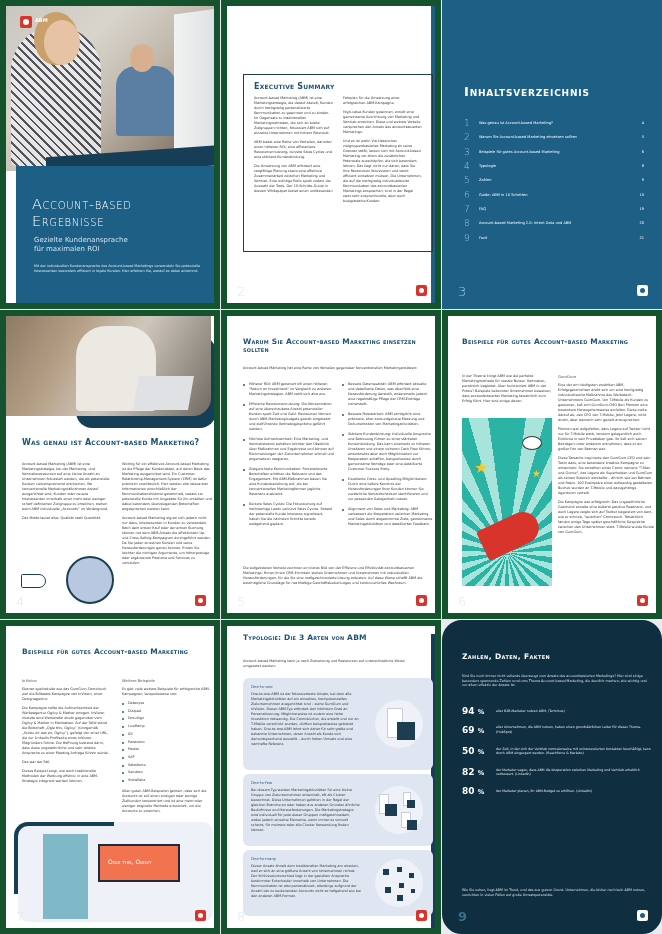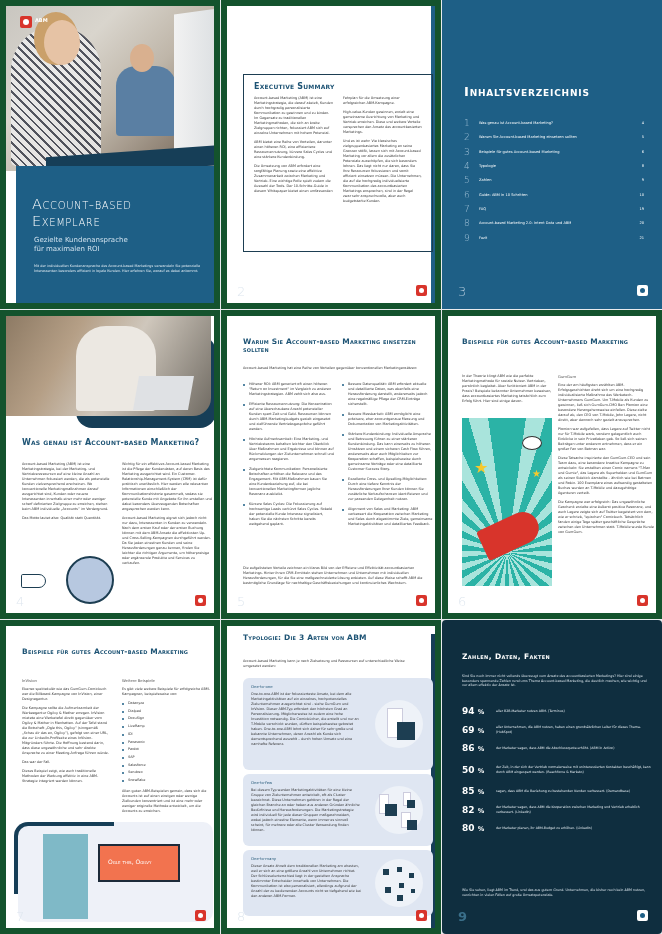--- a/index.html
+++ b/index.html
@@ -7,21 +7,21 @@
   body { font-family: "DejaVu Sans", sans-serif; color: #222; position: relative; }
   .page { position: absolute; background: #fff; overflow: hidden; border: 6px solid #14532d; }
   .p1 { left: 0; top: 0; width: 220px; height: 309px; padding-left: 32px; }
   .p2 { left: 221px; top: 0; width: 220px; height: 309px; }
   .p3 { left: 442px; top: 0; width: 220px; height: 309px; background: #1e5f86; border-color: #1e5f86; }
   .p4 { left: 0; top: 310px; width: 220px; height: 309px; }
   .p5 { left: 221px; top: 310px; width: 220px; height: 309px; }
   .p6 { left: 442px; top: 310px; width: 220px; height: 309px; }
   .p7 { left: 0; top: 620px; width: 220px; height: 314px; }
   .p8 { left: 221px; top: 620px; width: 220px; height: 314px; }
-  .p9 { left: 442px; top: 620px; width: 220px; height: 314px; background: #0f2e3f; border-radius: 4px; border-color: #0f2e3f; padding-left: 15px; }
+  .p9 { left: 442px; top: 620px; width: 220px; height: 314px; background: #0f2e3f; border-radius: 20px; border-color: #0f2e3f; padding-left: 15px; }
 
   .pagenum { position: absolute; left: 10px; bottom: 4px; font-family: "DejaVu Sans", sans-serif; font-size: 13px; color: #dfe7ef; font-weight: 300; }
   .p3 .pagenum { color: #a9c3d6; }
   .p9 .pagenum { color: #3a6f8a; font-weight: bold; }
   .logo-mark { position: absolute; right: 8px; bottom: 7px; width: 11px; height: 11px; background: #d8342b; border-radius: 2px; }
   .logo-mark::after { content: ""; position: absolute; left: 3px; top: 3px; width: 5px; height: 5px; background: #fff; border-radius: 50%; }
   .p3 .logo-mark, .p9 .logo-mark { background: #fff; }
   .p3 .logo-mark::after, .p9 .logo-mark::after { background: #1e5f86; }
 
   .h-title { font-family: "DejaVu Sans", sans-serif; font-weight: bold; color: #1d5374; font-variant: small-caps; letter-spacing: 0.2px; line-height: 1.1; }
@@ -136,21 +136,21 @@
     <div class="person2"></div>
     <div class="head2"></div>
     <div class="monitor"></div>
   </div>
   <div class="cover-logo"></div>
   <div class="cover-logo-text">ABM</div>
   <div class="cover-dark-slant"></div>
   <div class="cover-band"></div>
   <div class="cover-title">
     <div>Account-based</div>
-    <div>Exemplare</div>
+    <div>Ergebnisse</div>
   </div>
   <div class="cover-sub">
     <div>Gezielte Kundenansprache</div>
     <div>für maximalen ROI</div>
   </div>
   <div class="cover-desc">Mit der individuellen Kundenansprache des Account-based Marketings verwandeln Sie potenzielle Interessenten besonders effizient in loyale Kunden. Hier erfahren Sie, worauf es dabei ankommt.</div>
 </div>
 
 <div class="page p2">
   <div class="right-stripe"></div>
@@ -382,33 +382,25 @@
   <div class="p9-intro">Sind Sie noch immer nicht vollends überzeugt vom Ansatz des accountbasierten Marketings? Hier sind einige besonders spannende Zahlen rund ums Thema Account-based Marketing, die deutlich machen, wie wichtig und vor allem effektiv der Ansatz ist.</div>
   <div class="stats">
     <div class="stat">
         <div class="stat-val"><span>94</span> <small>%</small></div>
         <div class="stat-text">aller B2B-Marketer nutzen ABM. (Terminus)</div>
       </div>
     <div class="stat">
         <div class="stat-val"><span>69</span> <small>%</small></div>
         <div class="stat-text">aller Unternehmen, die ABM nutzen, haben einen grundsätzlichen Leiter für dieses Thema. (HubSpot)</div>
       </div>
-    <div class="stat">
-        <div class="stat-val"><span>86</span> <small>%</small></div>
-        <div class="stat-text">der Marketer sagen, dass ABM die Abschlussquote erhöht. (ABM in Action)</div>
-      </div>
     <div class="stat" style="height:24px">
         <div class="stat-val"><span>50</span> <small>%</small></div>
         <div class="stat-text">der Zeit, in der sich der Vertrieb normalerweise mit uninteressierten Kontakten beschäftigt, kann durch ABM eingespart werden. (Reachforce &amp; Marketo)</div>
       </div>
     <div class="stat">
-        <div class="stat-val"><span>85</span> <small>%</small></div>
-        <div class="stat-text">sagen, dass ABM die Beziehung zu bestehenden Kunden verbessert. (Demandbase)</div>
-      </div>
-    <div class="stat">
         <div class="stat-val"><span>82</span> <small>%</small></div>
         <div class="stat-text">der Marketer sagen, dass ABM die Kooperation zwischen Marketing und Vertrieb erheblich verbessert. (LinkedIn)</div>
       </div>
     <div class="stat">
         <div class="stat-val"><span>80</span> <small>%</small></div>
         <div class="stat-text">der Marketer planen, ihr ABM-Budget zu erhöhen. (LinkedIn)</div>
       </div>
   </div>
   <div class="p9-outro">Wie Sie sehen, liegt ABM im Trend, und das aus gutem Grund. Unternehmen, die bisher noch kein ABM nutzen, verzichten in vielen Fällen auf große Umsatzpotenziale.</div>
   <div class="pagenum">9</div>

